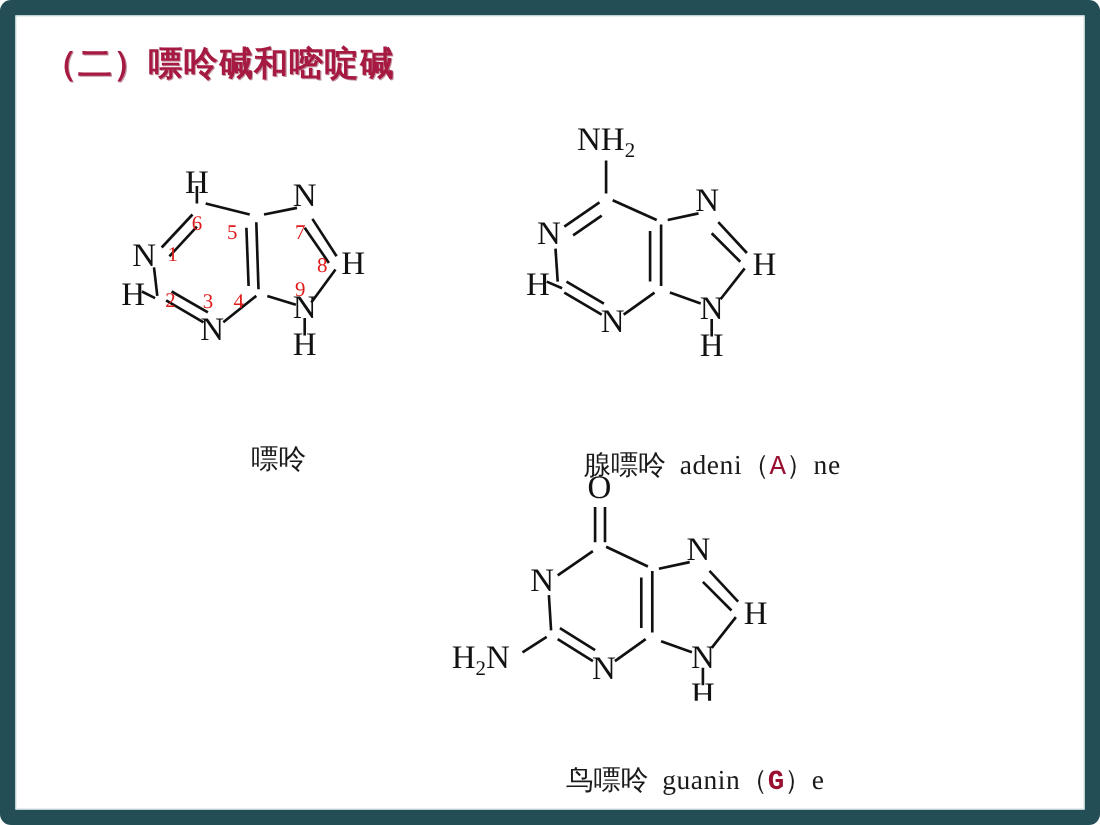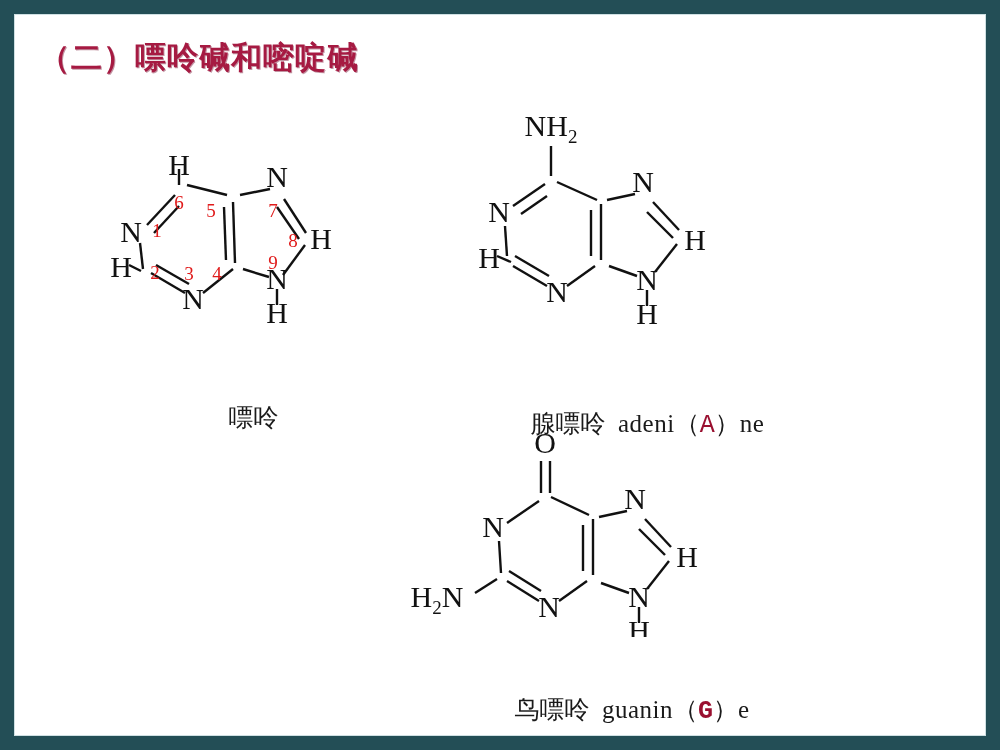--- a/index.html
+++ b/index.html
@@ -14,20 +14,21 @@
     font-family: "Liberation Serif", serif;
   }
 
   
   #slide {
     position: relative;
     width: 1000px;
     height: 750px;
     background: #234e56;
     box-sizing: border-box;
+    border-radius: 10px;
   }
   #inner-page {
     position: absolute;
     left: 14px;
     top: 14px;
     width: 972px;
     height: 722px;
     background: #ffffff;
     box-sizing: border-box;
     border: 1px solid #cfe0e3;

